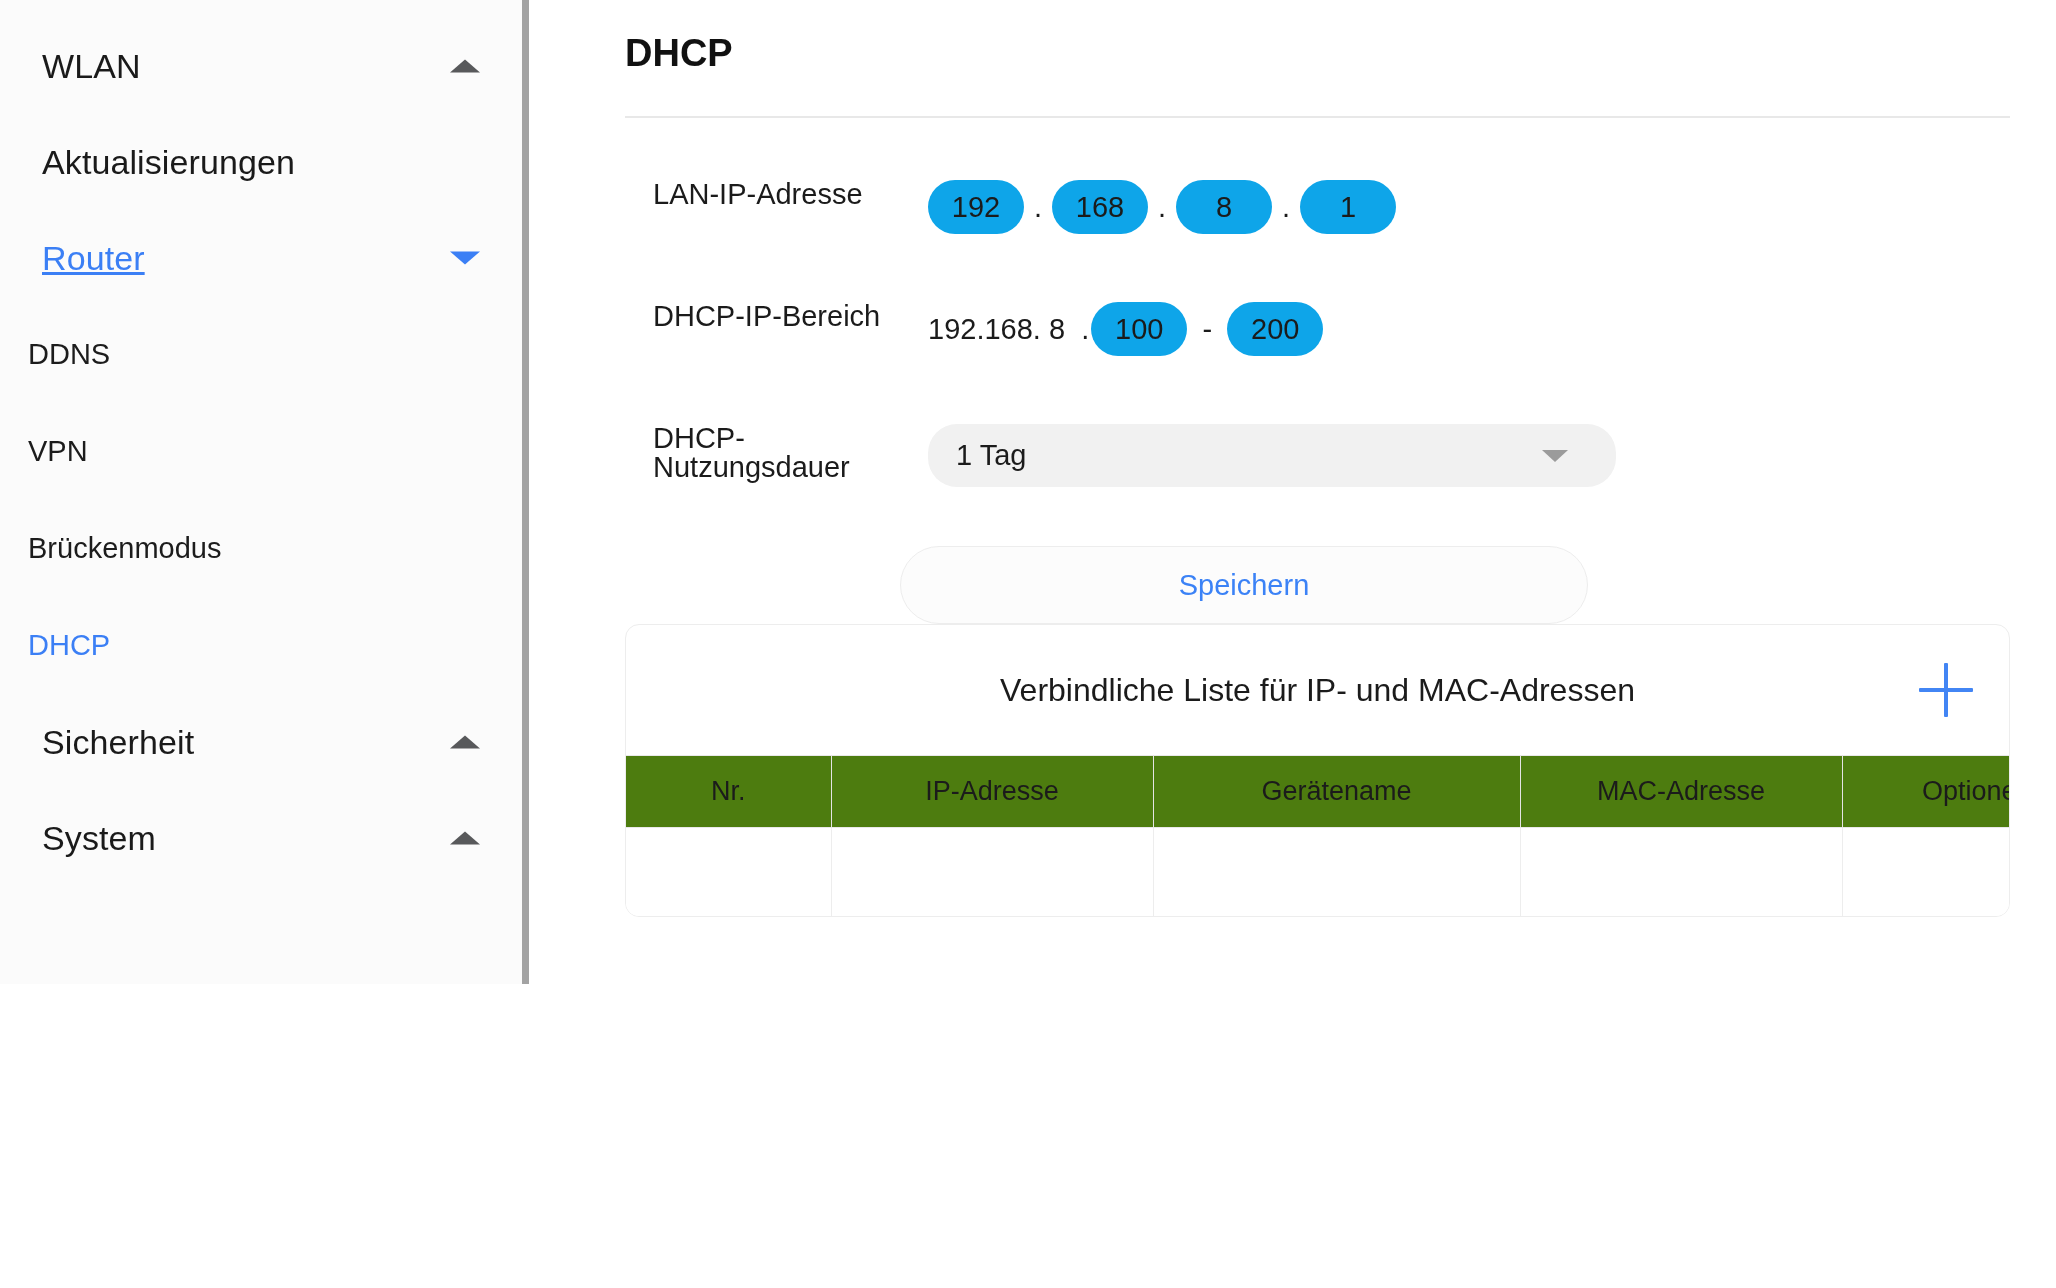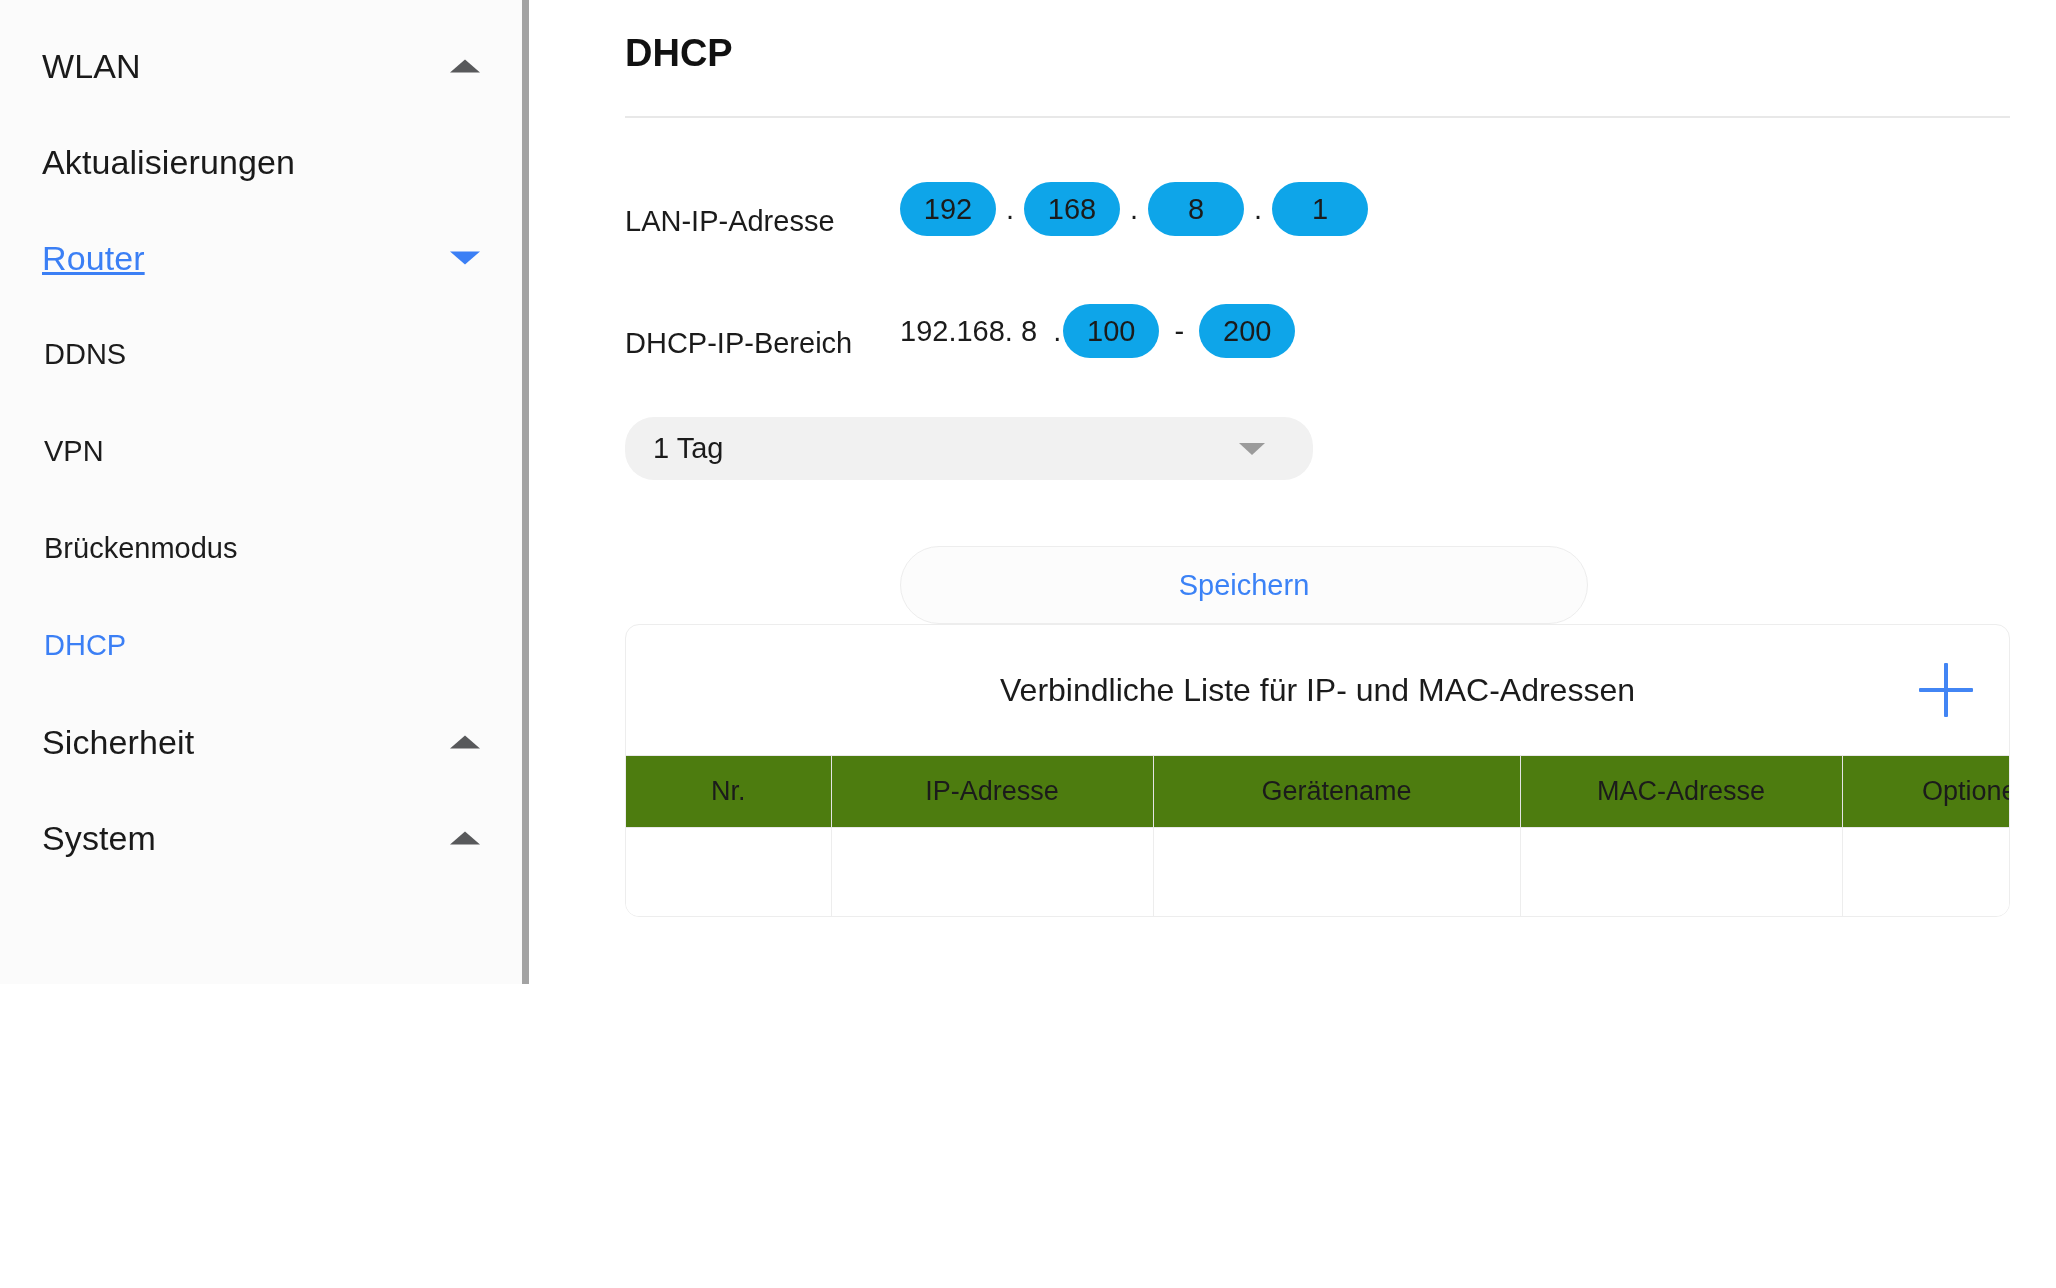--- a/index.html
+++ b/index.html
@@ -58,21 +58,21 @@
   }
   .caret.down {
     border-left: 15px solid transparent;
     border-right: 15px solid transparent;
     border-top: 13px solid #3b7ff5;
   }
   .nav-sub {
     height: 97px;
     display: flex;
     align-items: center;
-    padding-left: 44px;
+    padding-left: 28px;
     cursor: pointer;
   }
   .nav-sub .label {
     font-size: 29px;
     color: #1c1c1c;
     line-height: 1;
   }
   .nav-sub.active .label { color: #3b7ff5; }
 
   
@@ -91,23 +91,24 @@
   }
   .title-rule {
     width: 1385px;
     height: 2px;
     background: #e8e8e8;
     margin-bottom: 62px;
   }
 
   .form-row {
     display: flex;
-    align-items: flex-end;
+    align-items: flex-start;
     height: 56px;
     margin-bottom: 66px;
+    margin-left: 28px;
   }
   .form-label {
     width: 275px;
     flex: 0 0 275px;
     font-size: 29px;
     color: #1b1b1b;
     line-height: 1;
   }
   .controls { display: flex; align-items: center; }
 
@@ -353,20 +354,21 @@
       <div class="form-label">DHCP-IP-Bereich</div>
       <div class="controls">
         <span class="prefix">192.168. 8  .</span>
         <div class="pill">100</div>
         <span class="dash">-</span>
         <div class="pill">200</div>
       </div>
     </div>
 
     <div class="form-row">
+      <div class="form-label">DHCP-Nutzungsdauer</div>
       <div class="controls">
         <div class="select">
           <span>1 Tag</span>
           <span class="sel-caret"></span>
         </div>
       </div>
     </div>
 
     <div class="save-wrap">
       <div class="save-btn">Speichern</div>

